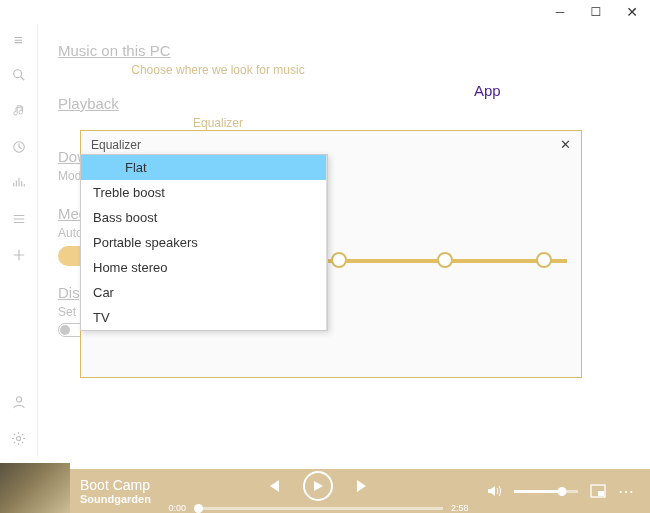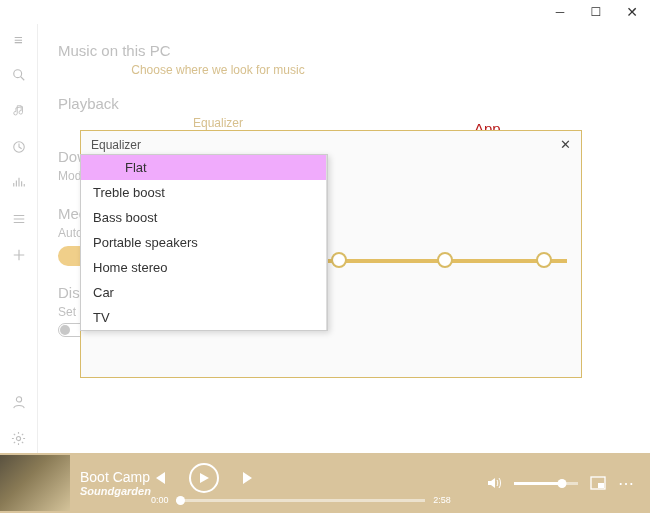--- a/index.html
+++ b/index.html
@@ -7,41 +7,41 @@
 .titlebar { height: 24px; display: flex; justify-content: flex-end; align-items: center; gap: 0; }
 .titlebar span { width: 36px; text-align: center; font-size: 12px; color: #333; line-height: 24px; }
 .titlebar span:last-child { font-size: 14px; }
 .app { display: flex; height: calc(100% - 24px - 56px); }
 .sidebar { width: 38px; background: #fff; border-right: 1px solid #eee; display: flex; flex-direction: column; align-items: center; padding-top: 6px; gap: 18px; color: #b8b8b8; }
 .sidebar .ico { width: 18px; height: 18px; display: flex; align-items: center; justify-content: center; font-size: 15px; }
 .sidebar .spacer { flex: 1; }
 .main { flex: 1; padding: 10px 24px 0 20px; color: #bfbfbf; position: relative; }
 h1 { font-weight: 300; font-size: 26px; color: #bfbfbf; margin-bottom: 14px; }
 .col-left { flex: 0 0 auto; width: 320px; }
-.section-title { font-size: 15px; color: #bfbfbf; margin-top: 8px; }
+.section-title { font-size: 15px; color: #bfbfbf; margin-top: 8px; text-decoration: underline; }
 .section-link { font-size: 12px; color: #d7c08e; margin-top: 4px; text-align: center; }
 .section-sub { font-size: 12px; color: #bfbfbf; margin-top: 4px; }
 .pill { display: inline-block; background: #f0cf8a; width: 82px; height: 20px; border-radius: 10px; margin-top: 6px; }
-.app-col { position: absolute; left: 436px; top: 58px; font-size: 15px; color: #b91c1c; margin-top: 38px; }
+.app-col { position: absolute; left: 436px; top: 58px; font-size: 15px; color: #4c1d95; }
 .eq-panel { position: absolute; left: 80px; top: 130px; width: 502px; height: 248px; border: 1px solid #d8bb6a; background: #fafafa; }
 .eq-head { display: flex; align-items: center; padding: 6px 10px; font-size: 12px; color: #555; }
 .eq-head .x { margin-left: auto; font-size: 13px; color: #444; }
 .eq-slider-area { position: absolute; left: 0; right: 0; top: 128px; }
 .eq-track { position: absolute; left: 14px; right: 14px; height: 4px; background: #e2be63; top: 0; }
 .knob { position: absolute; width: 16px; height: 16px; border-radius: 50%; background: #fff; border: 2px solid #d9bb64; top: -7px; }
 .eq-labels { position: absolute; bottom: 10px; left: 0; right: 0; display: flex; justify-content: space-around; font-size: 10px; color: #8c8c8c; letter-spacing: .5px; }
 .dropdown { position: absolute; left: 80px; top: 154px; width: 248px; background: #fff; border: 1px solid #ccc; box-shadow: 2px 2px 6px rgba(0,0,0,.15); z-index: 10; max-height: 242px; overflow: hidden; }
 .dropdown .item { font-size: 13px; color: #333; padding: 5px 12px; border-right: 1px solid #ddd; }
-.dropdown .item.sel { background: #f0abfc; padding-left: 44px; }
-.player { position: absolute; left: 0; right: 0; bottom: 0; height: 60px; background: #d9c49c; display: flex; align-items: center; color: #fff; }
+.dropdown .item.sel { background: #7dd3fc; padding-left: 44px; }
+.player { position: absolute; left: 0; right: 0; bottom: 0; height: 44px; background: #d9c49c; display: flex; align-items: center; color: #fff; }
 .player .art { width: 70px; height: 56px; background: linear-gradient(135deg,#5a5240,#897a55 40%,#d4c39a); }
 .player .meta { margin-left: 10px; font-size: 12px; }
 .player .meta .title { font-size: 14px; color: #fff; }
-.player .meta .artist { font-size: 11px; font-weight: 600; color: #fff; opacity: .95; font-style: italic; }
-.player .center { flex: 1; display: flex; flex-direction: column; align-items: flex-start; gap: 2px; }
+.player .meta .artist { font-size: 11px; font-weight: 600; color: #fff; opacity: .95; }
+.player .center { flex: 1; display: flex; flex-direction: column; align-items: center; gap: 2px; }
 .player .controls { display: flex; gap: 22px; align-items: center; margin-top: 2px; }
 .player .controls .play { width: 30px; height: 30px; border: 2px solid #fff; border-radius: 50%; display: flex; align-items: center; justify-content: center; }
 .player .progress { display: flex; align-items: center; gap: 8px; font-size: 9px; width: 300px; }
 .player .progress .bar { flex: 1; height: 3px; background: rgba(255,255,255,.5); position: relative; }
 .player .progress .bar .dot { position: absolute; left: 0; top: -3px; width: 9px; height: 9px; background: #fff; border-radius: 50%; }
 .player .right { display: flex; align-items: center; gap: 12px; margin-right: 14px; }
 .player .vol { width: 64px; height: 3px; background: rgba(255,255,255,.5); position: relative; }
 .player .vol::before { content: ""; position: absolute; left: 0; top: 0; width: 75%; height: 100%; background: #fff; }
 .player .vol .dot { position: absolute; left: 75%; top: -3px; width: 9px; height: 9px; background: #fff; border-radius: 50%; transform: translateX(-50%); }
 svg { display: block; }

